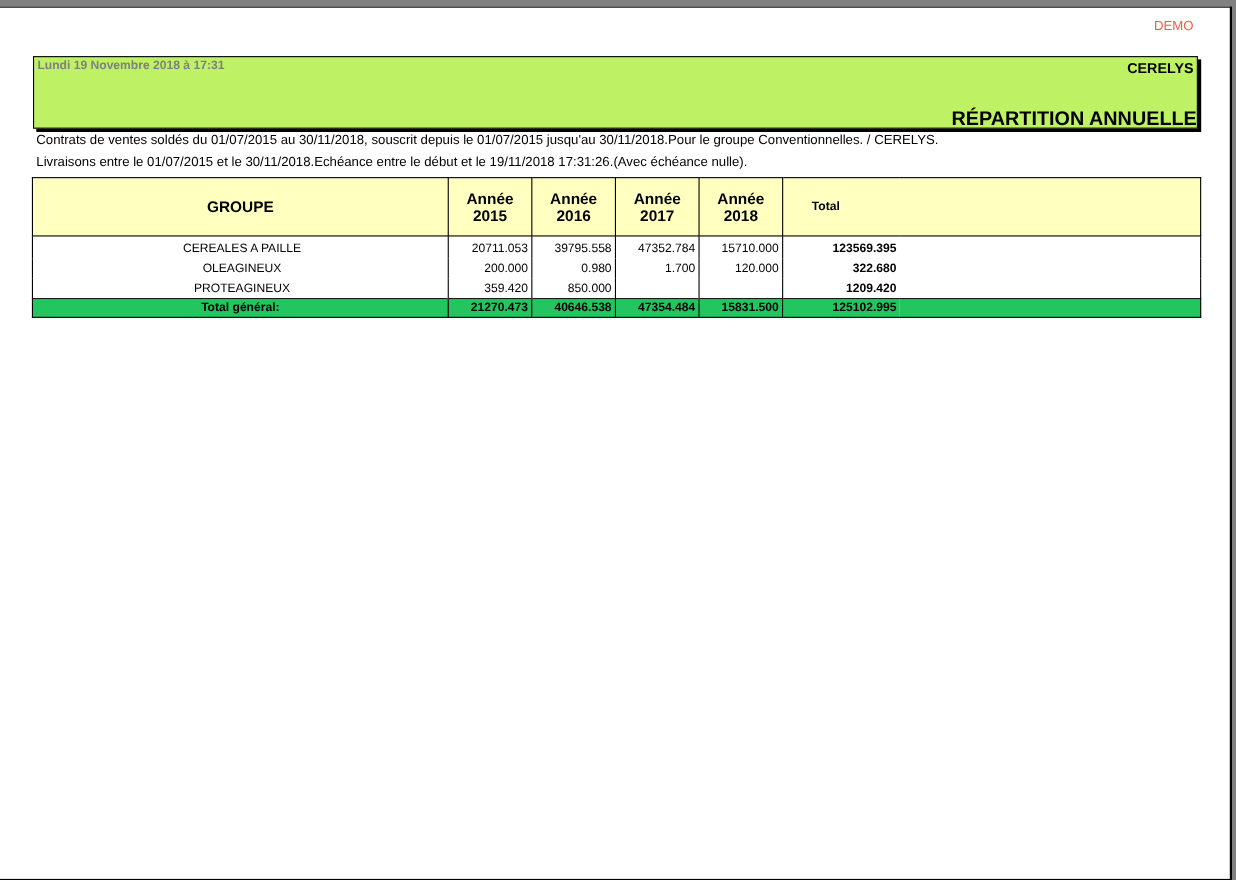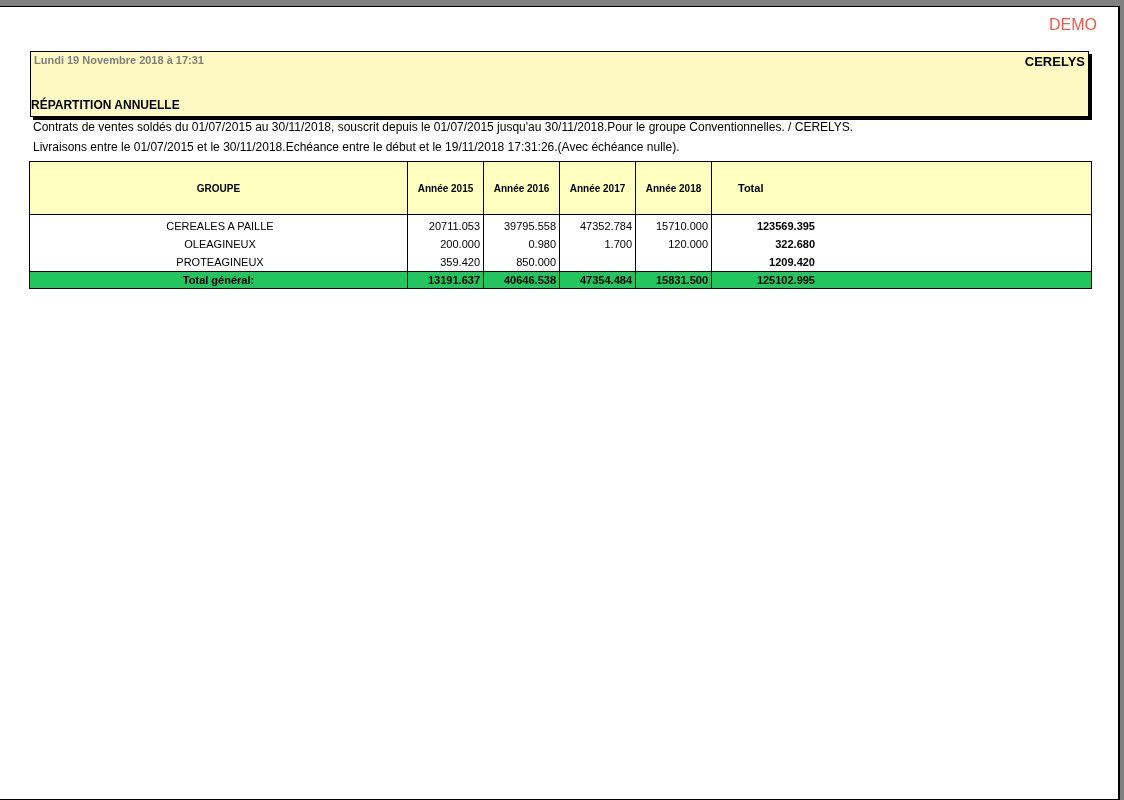--- a/index.html
+++ b/index.html
@@ -8,47 +8,47 @@
     background:#808080;
     font-family:"Liberation Sans", sans-serif;
   }
   .page {
     position:absolute; left:0; top:6px; width:1118px; height:792px;
     background:#ffffff;
     border-right:2px solid #000; border-bottom:2px solid #000;
     border-top:1px solid #000;
   }
   .demo {
-    position:absolute; left:1049px; top:9px; font-size:16px; color:#f05a4a;
+    position:absolute; left:1049px; top:9px; font-size:12px; color:#f05a4a;
   }
   .header-box {
     position:absolute; left:30px; top:44px; width:1057px; height:64px;
-    background:#fef9c3; border:1px solid #000;
+    background:#bef264; border:1px solid #000;
     box-shadow:3px 3px 0 #000;
   }
   .date { position:absolute; left:3px; top:2px; font-size:11px; font-weight:bold; color:#7f7f7f; }
   .company { position:absolute; right:3px; top:2px; font-size:13px; font-weight:bold; color:#000; }
   .title1 {
     position:absolute; left:0; width:100%; top:21px; text-align:center;
     font-size:18px; font-weight:bold; text-decoration:underline; color:#000;
   }
   .title2 {
-    position:absolute; left:0; width:100%; top:46px; text-align:left;
-    font-size:12px; font-weight:bold; color:#000;
+    position:absolute; left:0; width:100%; top:46px; text-align:right;
+    font-size:18px; font-weight:bold; color:#000;
   }
   .filter {
     position:absolute; left:33px; font-size:12px; color:#000;
   }
   .f1 { top:120px; } .f2 { top:140px; }
   table.report {
     position:absolute; left:29px; top:161px; width:1063px;
     border-collapse:collapse; font-size:11px; color:#000;
   }
   table.report th {
-    background:#ffffbf; height:52px; border:1px solid #000; font-weight:bold; font-size:10px;
+    background:#ffffbf; height:52px; border:1px solid #000; font-weight:bold; font-size:14px;
     text-align:center; vertical-align:middle; padding:0;
   }
   table.report th.total-h { font-size:11px; text-align:left; padding-left:26px; }
   table.report td { padding:0 3px; height:18px; text-align:right; }
   table.report td.g { text-align:center; padding-left:6px;margin-top:20px; }
   table.report tbody tr.first td { padding-top:2px; }
   td.col { border-left:1px solid #000; border-right:1px solid #000; }
   td.b { font-weight:bold; }
   tr.grand td { background:#22c55e; font-weight:bold; border:1px solid #000; height:16px; }
   tr.grand td.g { padding-left:3px; }
@@ -107,21 +107,21 @@
       <td class="g">PROTEAGINEUX</td>
       <td class="col">359.420</td>
       <td class="col">850.000</td>
       <td class="col"></td>
       <td class="col"></td>
       <td class="b">1209.420</td>
       <td></td>
     </tr>
     <tr class="grand">
       <td class="g">Total général:</td>
-      <td>13191.637</td>
+      <td>21270.473</td>
       <td>40646.538</td>
       <td>47354.484</td>
       <td>15831.500</td>
       <td style="border-right:none">125102.995</td>
       <td style="border-left:none"></td>
     </tr>
   </tbody>
 </table>
 
 </body></html>

